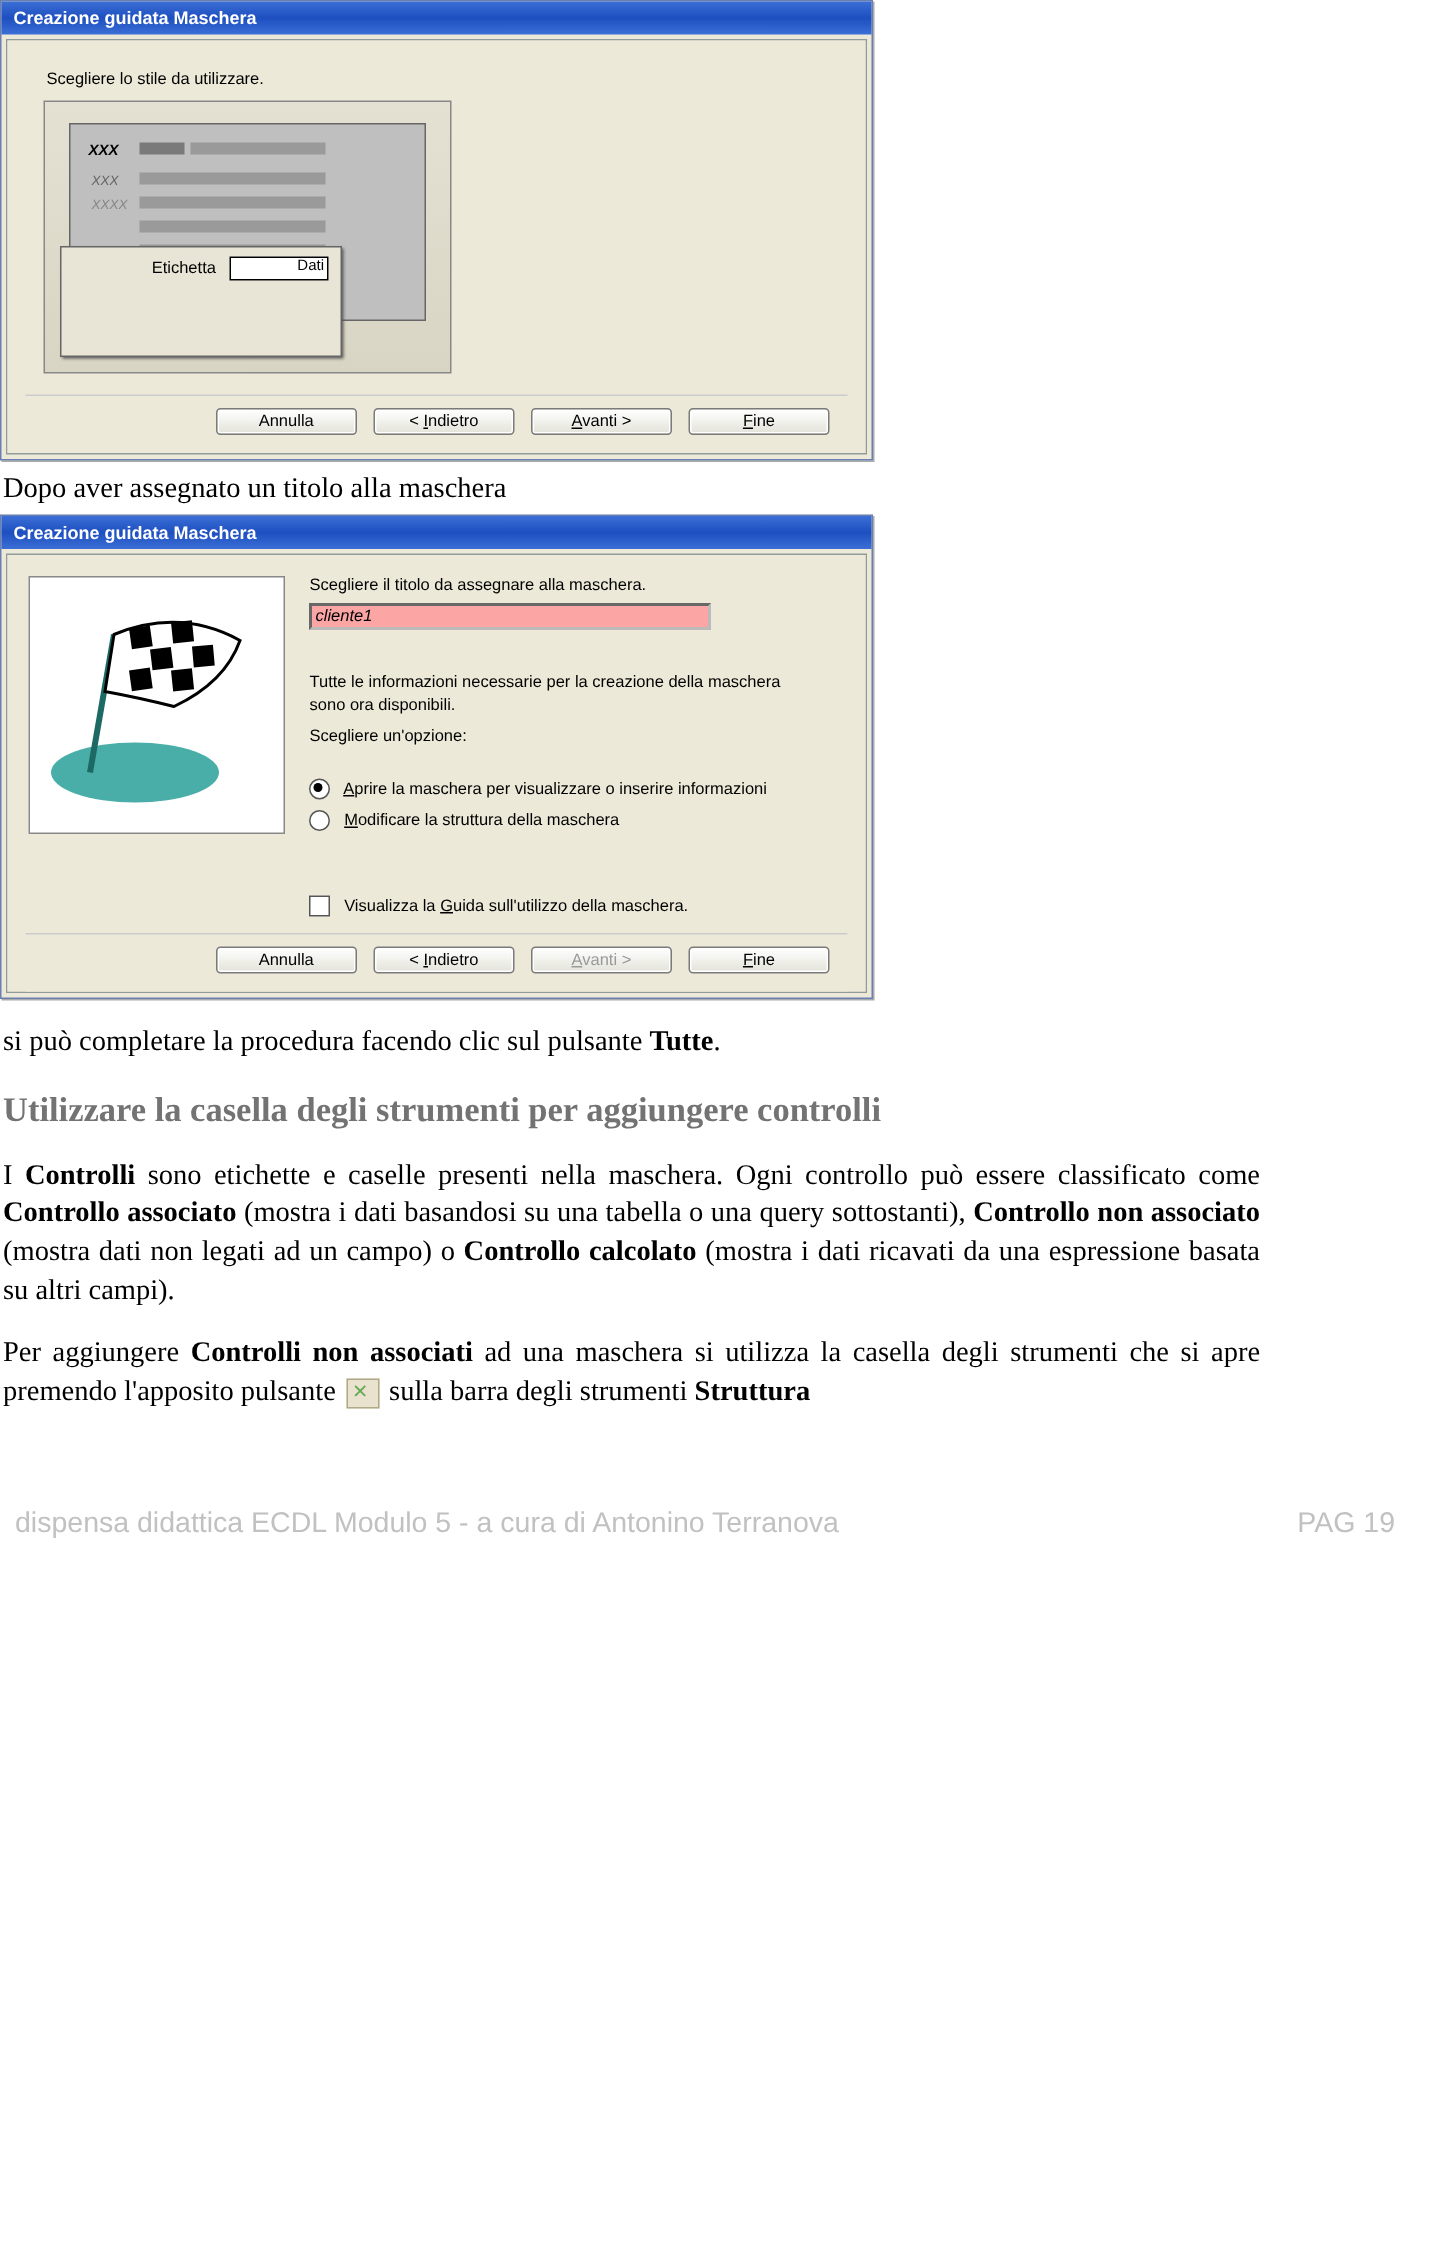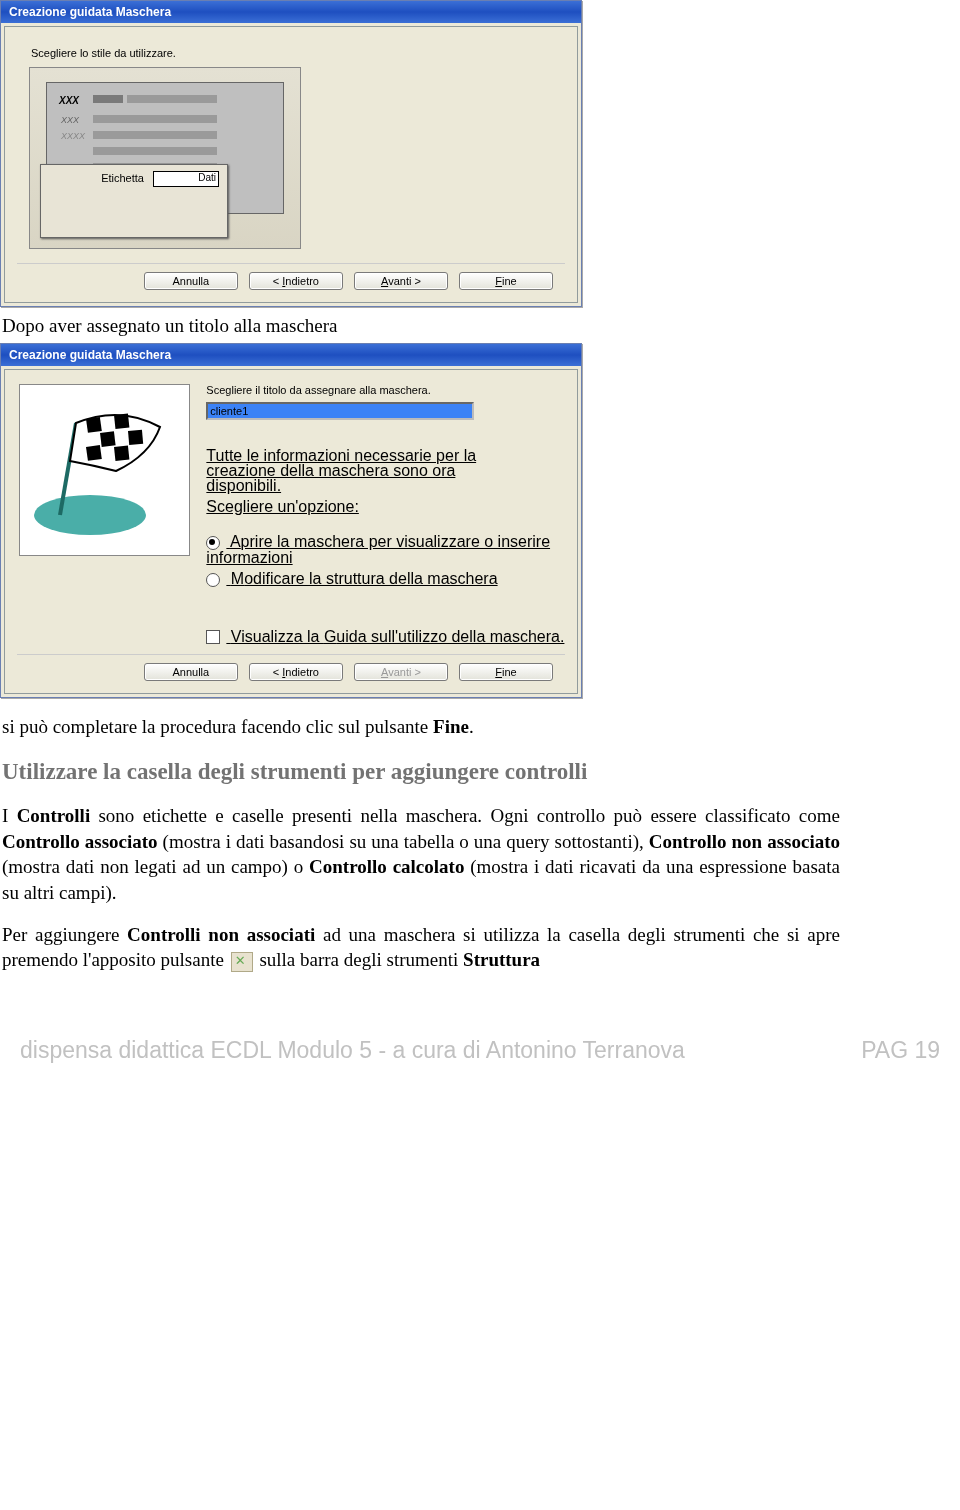--- a/index.html
+++ b/index.html
@@ -21,32 +21,32 @@
   .listbox { width:230px; height:170px; border:2px inset #bbb; background:#fff; font-size:11px; overflow:hidden; }
   .listbox .li { padding:0 3px; line-height:14px; }
   .listbox .li.sel { background:#000; color:#fff; }
   .btnbar { text-align:right; padding:8px 12px 12px 12px; border-top:1px solid #ccc; margin-top:4px; background:#ece9d8; }
   .btn { display:inline-block; min-width:72px; text-align:center; border:1px solid #7a7a7a; background:linear-gradient(#fff,#e3e3da); padding:2px 10px; font-size:11px; margin-left:8px; cursor:default; border-radius:3px; box-shadow:0 0 0 1px #fff inset; }
   .btn.disabled { color:#999; }
   .btn .ul { text-decoration:underline; }
   .caption { font-family:"Palatino Linotype","Book Antiqua",serif; font-size:19px; padding:4px 2px 6px 2px; }
   .flagimg { width:170px; height:170px; background:#fff; border:1px solid #888; position:relative; display:inline-block; vertical-align:top; margin:4px 0 0 2px; }
   .col2 { display:inline-block; vertical-align:top; width:360px; margin-left:16px; }
-  .titleinput { width:260px; border:2px inset #bbb; background:#3b82f6; font-size:11px; padding:1px 2px; margin-bottom:28px; display:block; }
-  .opt { font-size:16px; margin:6px 0 6px 0; line-height:15px;text-decoration:underline; }
+  .titleinput { width:260px; border:2px inset #bbb; background:#fca5a5; font-size:11px; padding:1px 2px; margin-bottom:28px; display:block;font-style:italic; }
+  .opt { font-size:11px; margin:6px 0 6px 0; line-height:15px; }
   .radio, .chk { width:12px; height:12px; border:1px solid #555; display:inline-block; vertical-align:middle; margin-right:6px; background:#fff; }
   .radio { border-radius:50%; position:relative; }
   .radio.on::after { content:""; position:absolute; left:2px; top:2px; width:6px; height:6px; background:#000; border-radius:50%; }
   .chk { border-radius:0; }
   .para { font-family:"Palatino Linotype","Book Antiqua",Georgia,serif; font-size:19px; line-height:1.35; padding:12px 20px 4px 2px; text-align:justify; }
   .para .bold { font-weight:bold; }
   .para .blue { color:#737373; font-weight:bold; }
   .toolsicon { display:inline-block; width:20px; height:18px; background:#e8e2cf; border:1px solid #b0a988; vertical-align:middle; position:relative; margin:0 2px; }
   .toolsicon::before { content:"✕"; position:absolute; left:3px; top:-1px; font-size:13px; color:#6a5; }
-  .footer { padding:60px 20px 20px 20px; font-family:Arial,sans-serif; font-size:23px; color:#c1c1c1; display:flex; justify-content:space-between; width:920px; }
+  .footer { padding:60px 20px 20px 10px; font-family:Arial,sans-serif; font-size:19px; color:#c1c1c1; display:flex; justify-content:space-between; width:920px; }
   svg.flag { position:absolute; top:0; left:0; }
 </style>
 </head>
 <body>
 
 <div class="page">
 
   <div class="dialog">
     <div class="titlebar">Creazione guidata Maschera</div>
     <div class="dlgbody">
@@ -127,21 +127,21 @@
           <span class="btn">Annulla</span>
           <span class="btn">&lt; <span class="ul">I</span>ndietro</span>
           <span class="btn disabled"><span class="ul">A</span>vanti &gt;</span>
           <span class="btn"><span class="ul">F</span>ine</span>
         </div>
       </div>
     </div>
   </div>
 
   <div class="para">
-    <span>si può completare la procedura facendo clic sul pulsante </span><span class="bold">Fine</span><span>.</span>
+    <span>si può completare la procedura facendo clic sul pulsante </span><span class="bold">Tutte</span><span>.</span>
   </div>
 
   <div class="para" style="font-size:23px;">
     <span class="blue">Utilizzare la casella degli strumenti per aggiungere controlli</span>
   </div>
 
   <div class="para">
     <span>I </span><span class="bold">Controlli</span><span> sono etichette e caselle presenti nella maschera.</span>
     <span>Ogni controllo può essere classificato come </span><span class="bold">Controllo associato</span><span> (mostra i dati basandosi su una tabella o una query sottostanti), </span><span class="bold">Controllo non associato</span><span> (mostra dati non legati ad un campo) o </span><span class="bold">Controllo calcolato</span><span> (mostra i dati ricavati da una espressione basata su altri campi).</span>
   </div>

